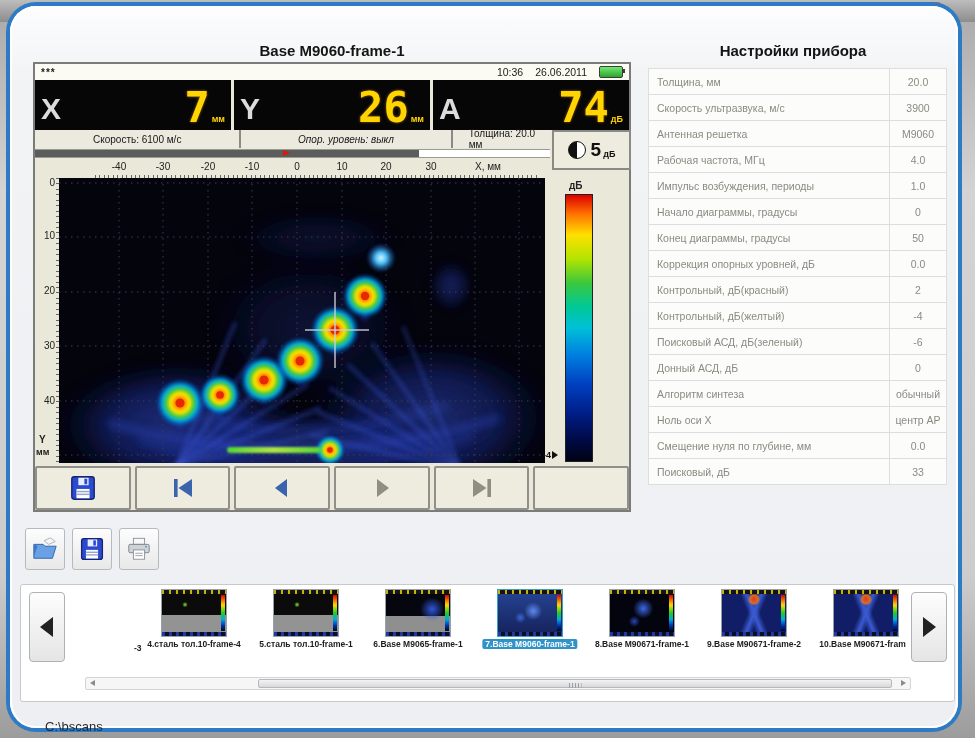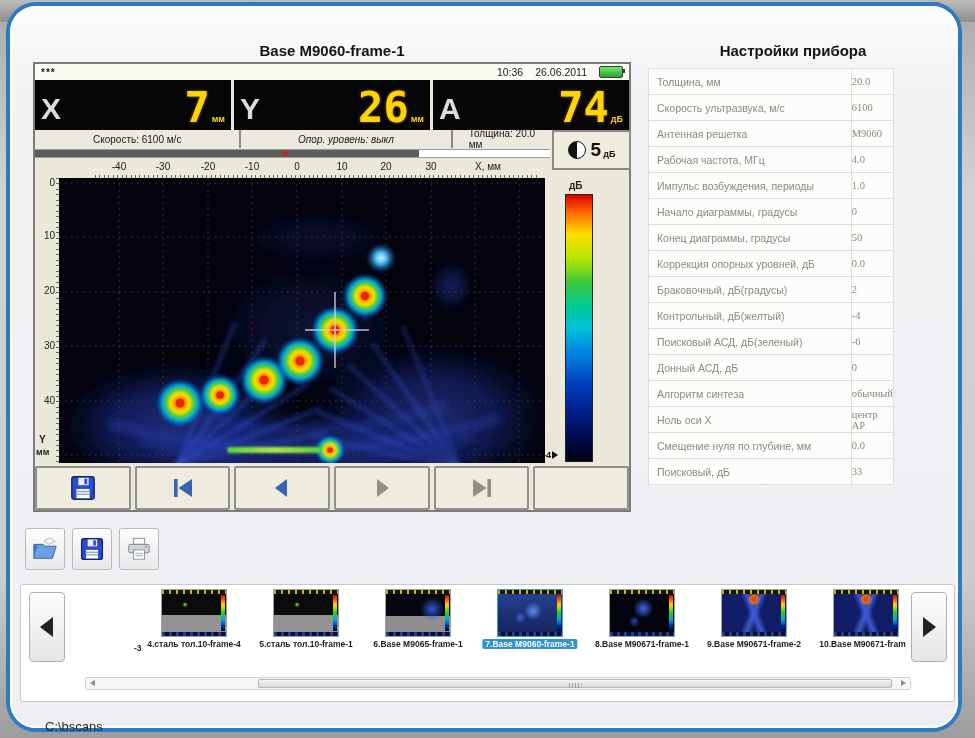--- a/index.html
+++ b/index.html
@@ -70,25 +70,25 @@
   .cb-bottom{position:absolute;left:-2px;top:272px;font-size:9px;font-weight:bold;color:#111;display:flex;align-items:center;}
   .cb-pointer{width:0;height:0;border-top:4px solid transparent;border-bottom:4px solid transparent;border-left:6px solid #111;margin-left:1px;}
   .nav-toolbar{position:absolute;left:0;top:402px;width:594px;height:44px;display:flex;gap:4px;}
   .nav-btn{flex:1;background:#edecdf;border:2px solid #8f8f8b;border-radius:2px;box-sizing:border-box;
     display:flex;align-items:center;justify-content:center;padding:0;}
   
   .file-toolbar{position:absolute;left:15px;top:522px;display:flex;gap:7px;}
   .tool-btn{width:40px;height:42px;background:linear-gradient(180deg,#fdfdfd,#e8e8e8);
     border:1px solid #b6babe;border-radius:3px;display:flex;align-items:center;justify-content:center;}
   
-  .settings-table{position:absolute;left:638px;top:62px;width:246px;border-collapse:collapse;
+  .settings-table{position:absolute;left:638px;top:62px;width:299px;border-collapse:collapse;
     background:#fcfcfa;border:1px solid #c6c6c2;}
   .settings-table td{border:1px solid #dddddb;font-size:10.5px;color:#8b8b82;height:25px;padding:0;}
   td.s-label{width:232px;padding-left:8px;}
-  td.s-value{text-align:left;font-family:Liberation Serif, serif;}
+  td.s-value{text-align:center;}
   
   .filmstrip{position:absolute;left:10px;top:578px;width:935px;height:118px;background:#ffffff;
     border:1px solid #c9c9c9;border-radius:3px;box-sizing:border-box;}
   .film-arrow{position:absolute;width:36px;height:70px;top:7px;
     background:linear-gradient(180deg,#fdfdfd,#e5e5e5);border:1px solid #aeb2b6;border-radius:4px;
     display:flex;align-items:center;justify-content:center;box-sizing:border-box;}
   .fa-left{left:8px;} .fa-right{right:7px;}
   #film-viewport{position:absolute;left:50px;right:48px;top:4px;height:70px;overflow:hidden;}
   #thumbs{display:flex;gap:46px;padding-left:90px;}
   .film-item{position:relative;flex:0 0 66px;width:66px;height:64px;}
@@ -416,21 +416,21 @@
     </div>
 
     <table class="settings-table">
       <tbody id="settings-rows">
           <tr>
             <td class="s-label">Толщина, мм</td>
             <td class="s-value">20.0</td>
           </tr>
           <tr>
             <td class="s-label">Скорость ультразвука, м/с</td>
-            <td class="s-value">6100</td>
+            <td class="s-value">3900</td>
           </tr>
           <tr>
             <td class="s-label">Антенная решетка</td>
             <td class="s-value">M9060</td>
           </tr>
           <tr>
             <td class="s-label">Рабочая частота, МГц</td>
             <td class="s-value">4.0</td>
           </tr>
           <tr>
@@ -443,21 +443,21 @@
           </tr>
           <tr>
             <td class="s-label">Конец диаграммы, градусы</td>
             <td class="s-value">50</td>
           </tr>
           <tr>
             <td class="s-label">Коррекция опорных уровней, дБ</td>
             <td class="s-value">0.0</td>
           </tr>
           <tr>
-            <td class="s-label">Браковочный, дБ(градусы)</td>
+            <td class="s-label">Контрольный, дБ(красный)</td>
             <td class="s-value">2</td>
           </tr>
           <tr>
             <td class="s-label">Контрольный, дБ(желтый)</td>
             <td class="s-value">-4</td>
           </tr>
           <tr>
             <td class="s-label">Поисковый АСД, дБ(зеленый)</td>
             <td class="s-value">-6</td>
           </tr>

